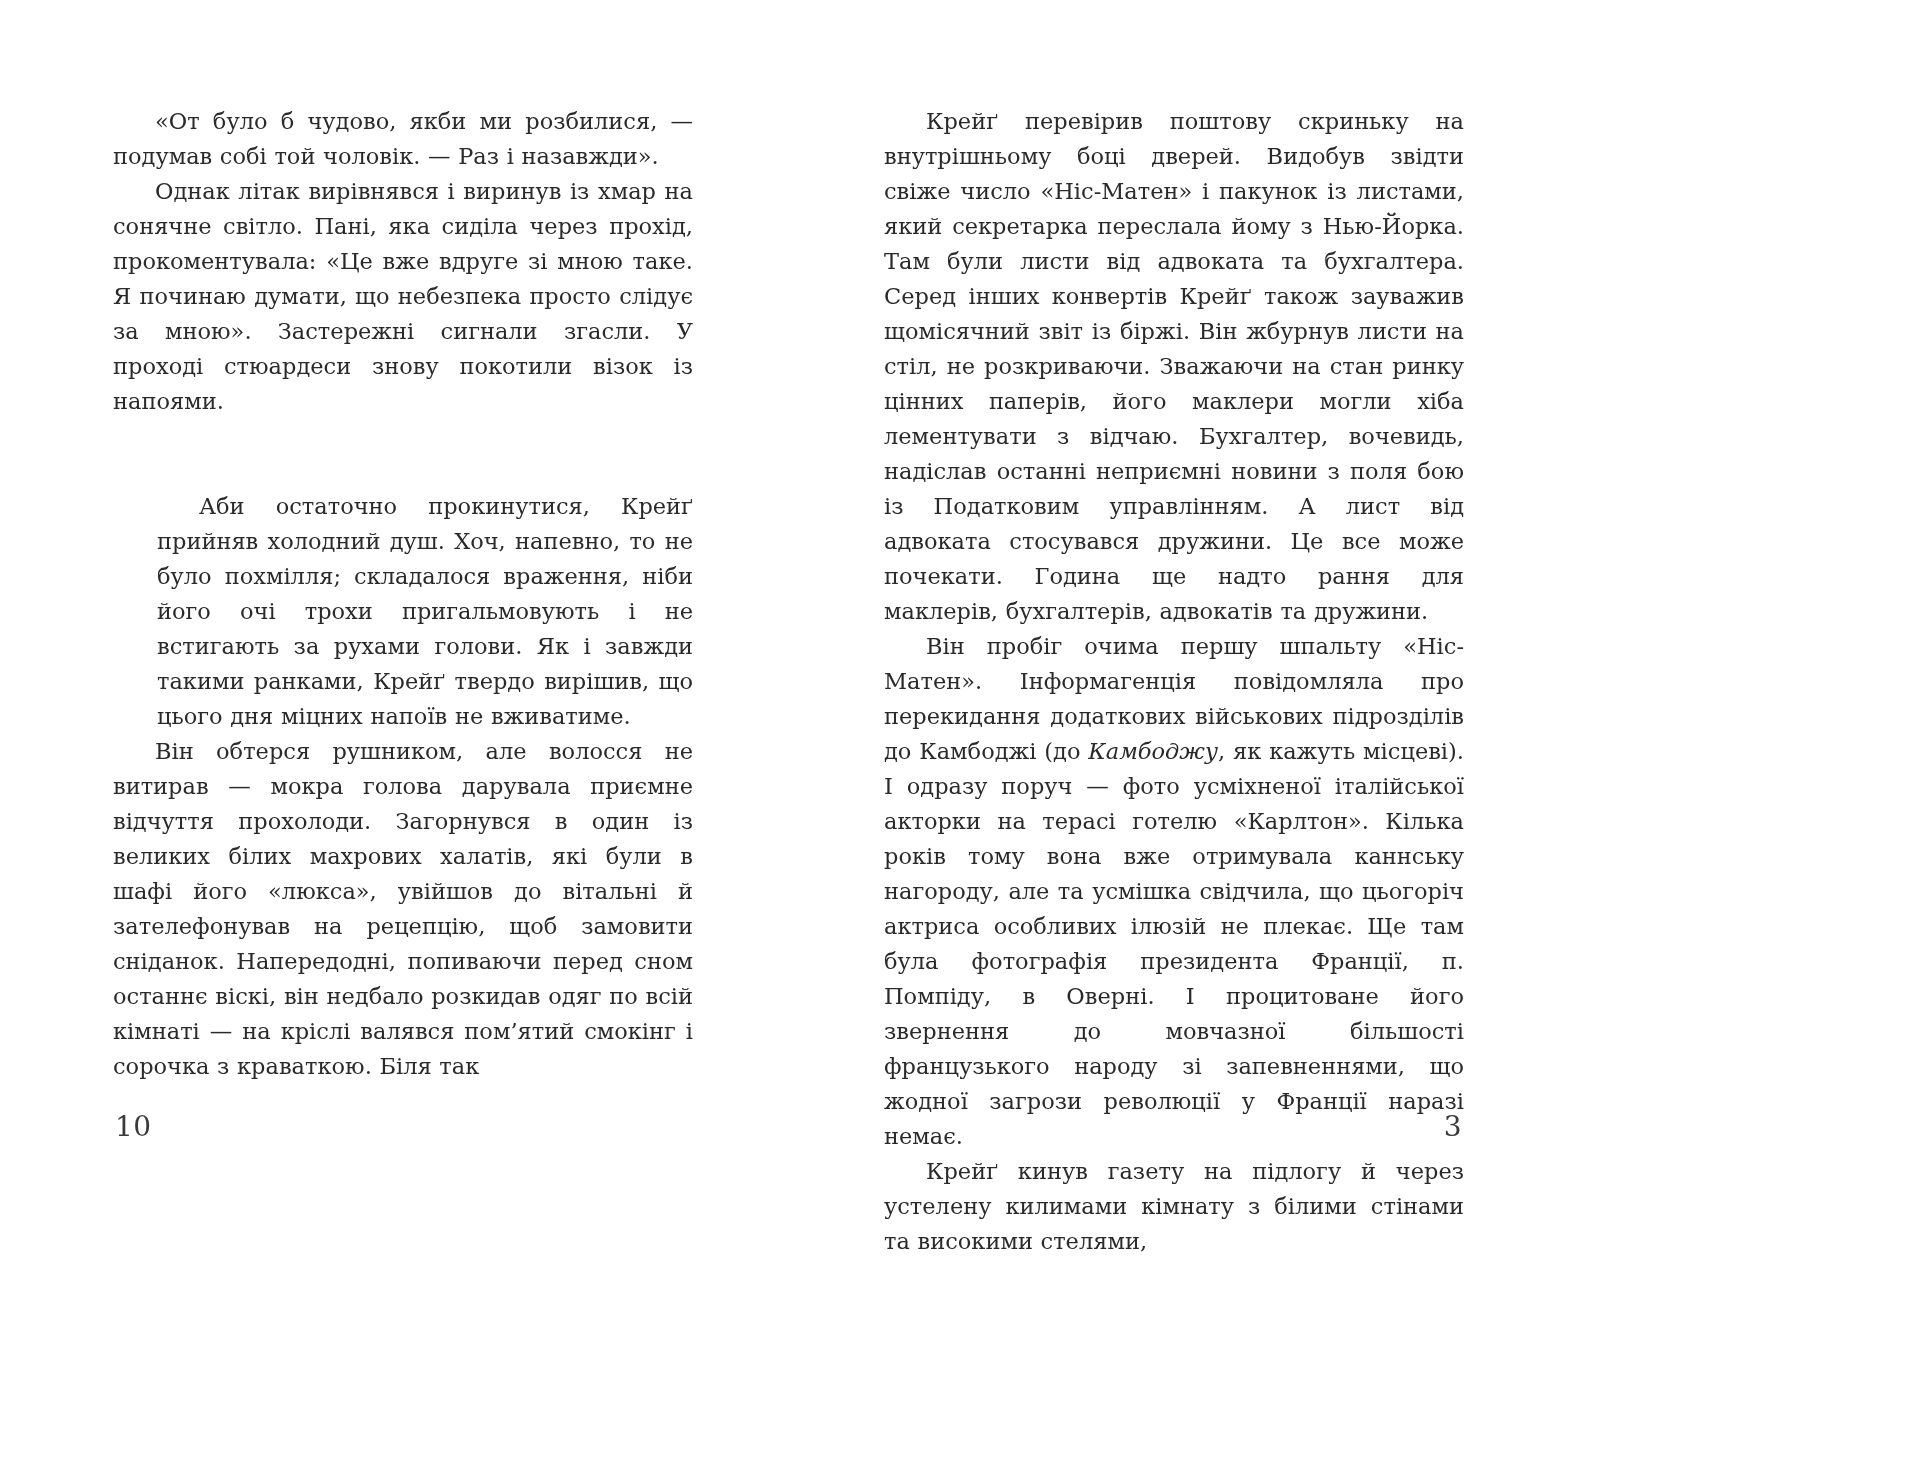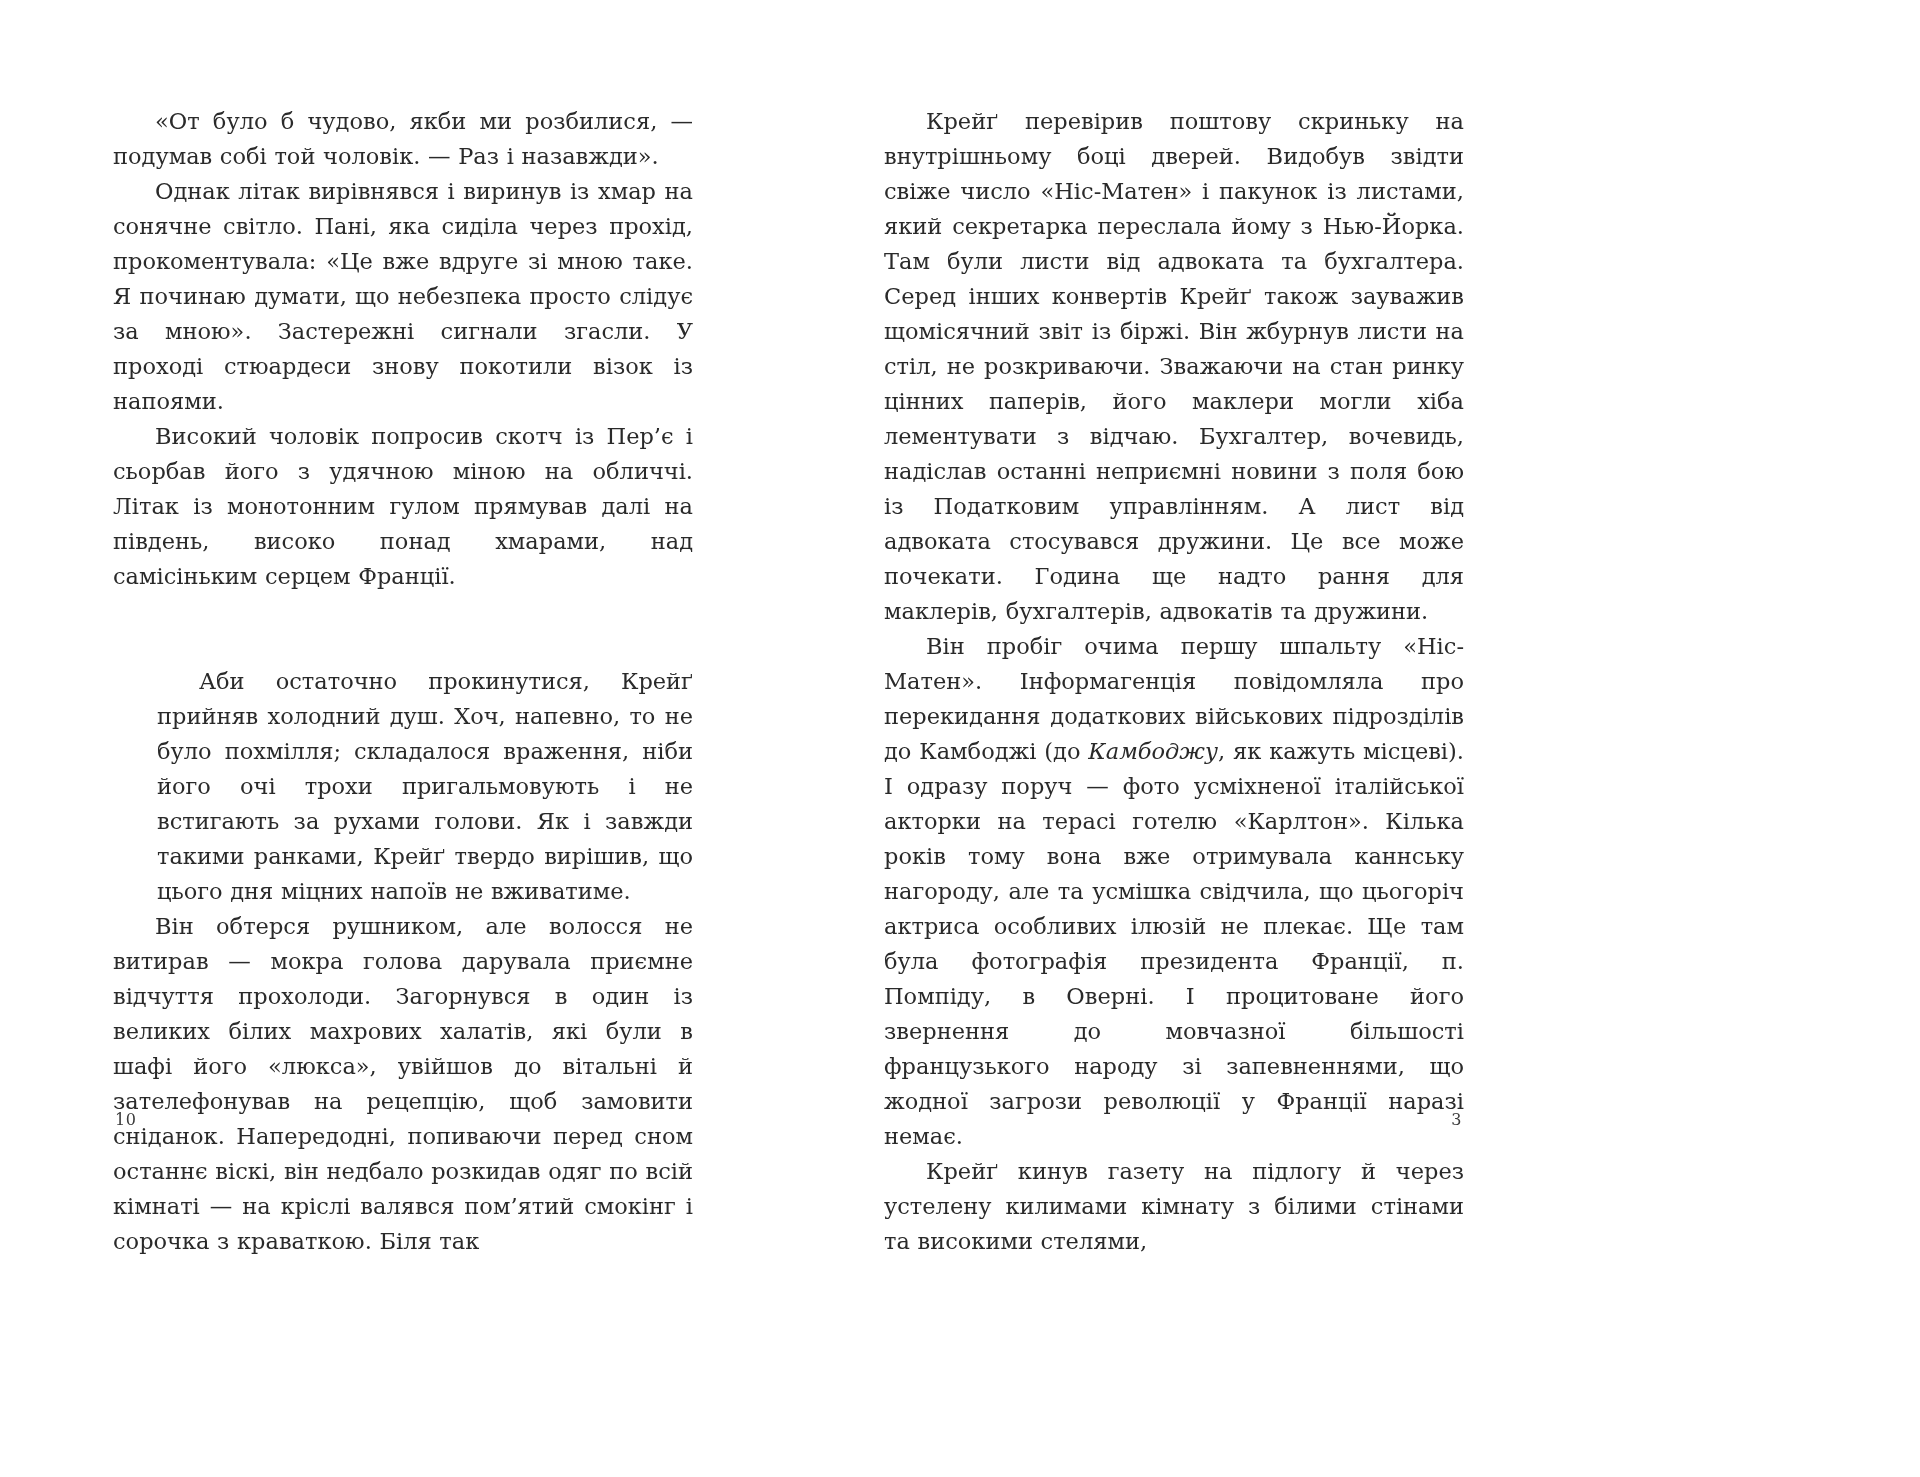--- a/index.html
+++ b/index.html
@@ -38,38 +38,37 @@
     text-align: justify;
     hyphens: auto;
     -webkit-hyphens: auto;
     word-spacing: 0.5px;
   }
   p.para.indent { text-indent: 42px; }
   p.para.section-break { margin-top: 70px; margin-left: 44px; }
   .page-number {
     position: absolute;
     top: 1110px;
-    font-size: 16px;
+    font-size: 28px;
     color: #3a3a3a;
     letter-spacing: 0.5px;
   }
   .page-left  .page-number { left: 2px; }
   .page-right .page-number { right: 2px; }
   em { font-style: italic; }
 </style>
 </head>
 <body>
 
 <div class="spread">
 
   <div class="page page-left">
     <div class="text-block">
         <p class="para indent">«От було б чудово, якби ми розбилися, — подумав собі той чоловік. — Раз і назавжди».</p>
         <p class="para indent">Однак літак вирівнявся і виринув із хмар на сонячне світло. Пані, яка сиділа через прохід, прокоментувала: «Це вже вдруге зі мною таке. Я починаю думати, що небезпека просто слідує за мною». Застережні сигнали згасли. У проході стюардеси знову покотили візок із напоями.</p>
-        <p class="para indent">Високий чоловік попросив скотч із Пер’є і сьорбав його з удячною міною на обличчі. Літак із монотонним гулом прямував далі на південь, високо понад хмарами, над самісіньким серцем Франції.</p>
         <p class="para indent section-break">Аби остаточно прокинутися, Крейґ прийняв холодний душ. Хоч, напевно, то не було похмілля; складалося враження, ніби його очі трохи пригальмовують і не встигають за рухами голови. Як і завжди такими ранками, Крейґ твердо вирішив, що цього дня міцних напоїв не вживатиме.</p>
         <p class="para indent">Він обтерся рушником, але волосся не витирав — мокра голова дарувала приємне відчуття прохолоди. Загорнувся в один із великих білих махрових халатів, які були в шафі його «люкса», увійшов до вітальні й зателефонував на рецепцію, щоб замовити сніданок. Напередодні, попиваючи перед сном останнє віскі, він недбало розкидав одяг по всій кімнаті — на кріслі валявся пом’ятий смокінг і сорочка з краваткою. Біля так</p>
       </div>
     <div class="page-number">10</div>
   </div>
 
   <div class="page page-right">
     <div class="text-block">
         <p class="para indent">Крейґ перевірив поштову скриньку на внутрішньому боці дверей. Видобув звідти свіже число «Ніс-Матен» і пакунок із листами, який секретарка переслала йому з Нью-Йорка. Там були листи від адвоката та бухгалтера. Серед інших конвертів Крейґ також зауважив щомісячний звіт із біржі. Він жбурнув листи на стіл, не розкриваючи. Зважаючи на стан ринку цінних паперів, його маклери могли хіба лементувати з відчаю. Бухгалтер, вочевидь, надіслав останні неприємні новини з поля бою із Податковим управлінням. А лист від адвоката стосувався дружини. Це все може почекати. Година ще надто рання для маклерів, бухгалтерів, адвокатів та дружини.</p>
         <p class="para indent">Він пробіг очима першу шпальту «Ніс-Матен». Інформагенція повідомляла про перекидання додаткових військових підрозділів до Камбоджі (до <em>Камбоджу</em>, як кажуть місцеві). І одразу поруч — фото усміхненої італійської акторки на терасі готелю «Карлтон». Кілька років тому вона вже отримувала каннську нагороду, але та усмішка свідчила, що цьогоріч актриса особливих ілюзій не плекає. Ще там була фотографія президента Франції, п. Помпіду, в Оверні. І процитоване його звернення до мовчазної більшості французького народу зі запевненнями, що жодної загрози революції у Франції наразі немає.</p>

